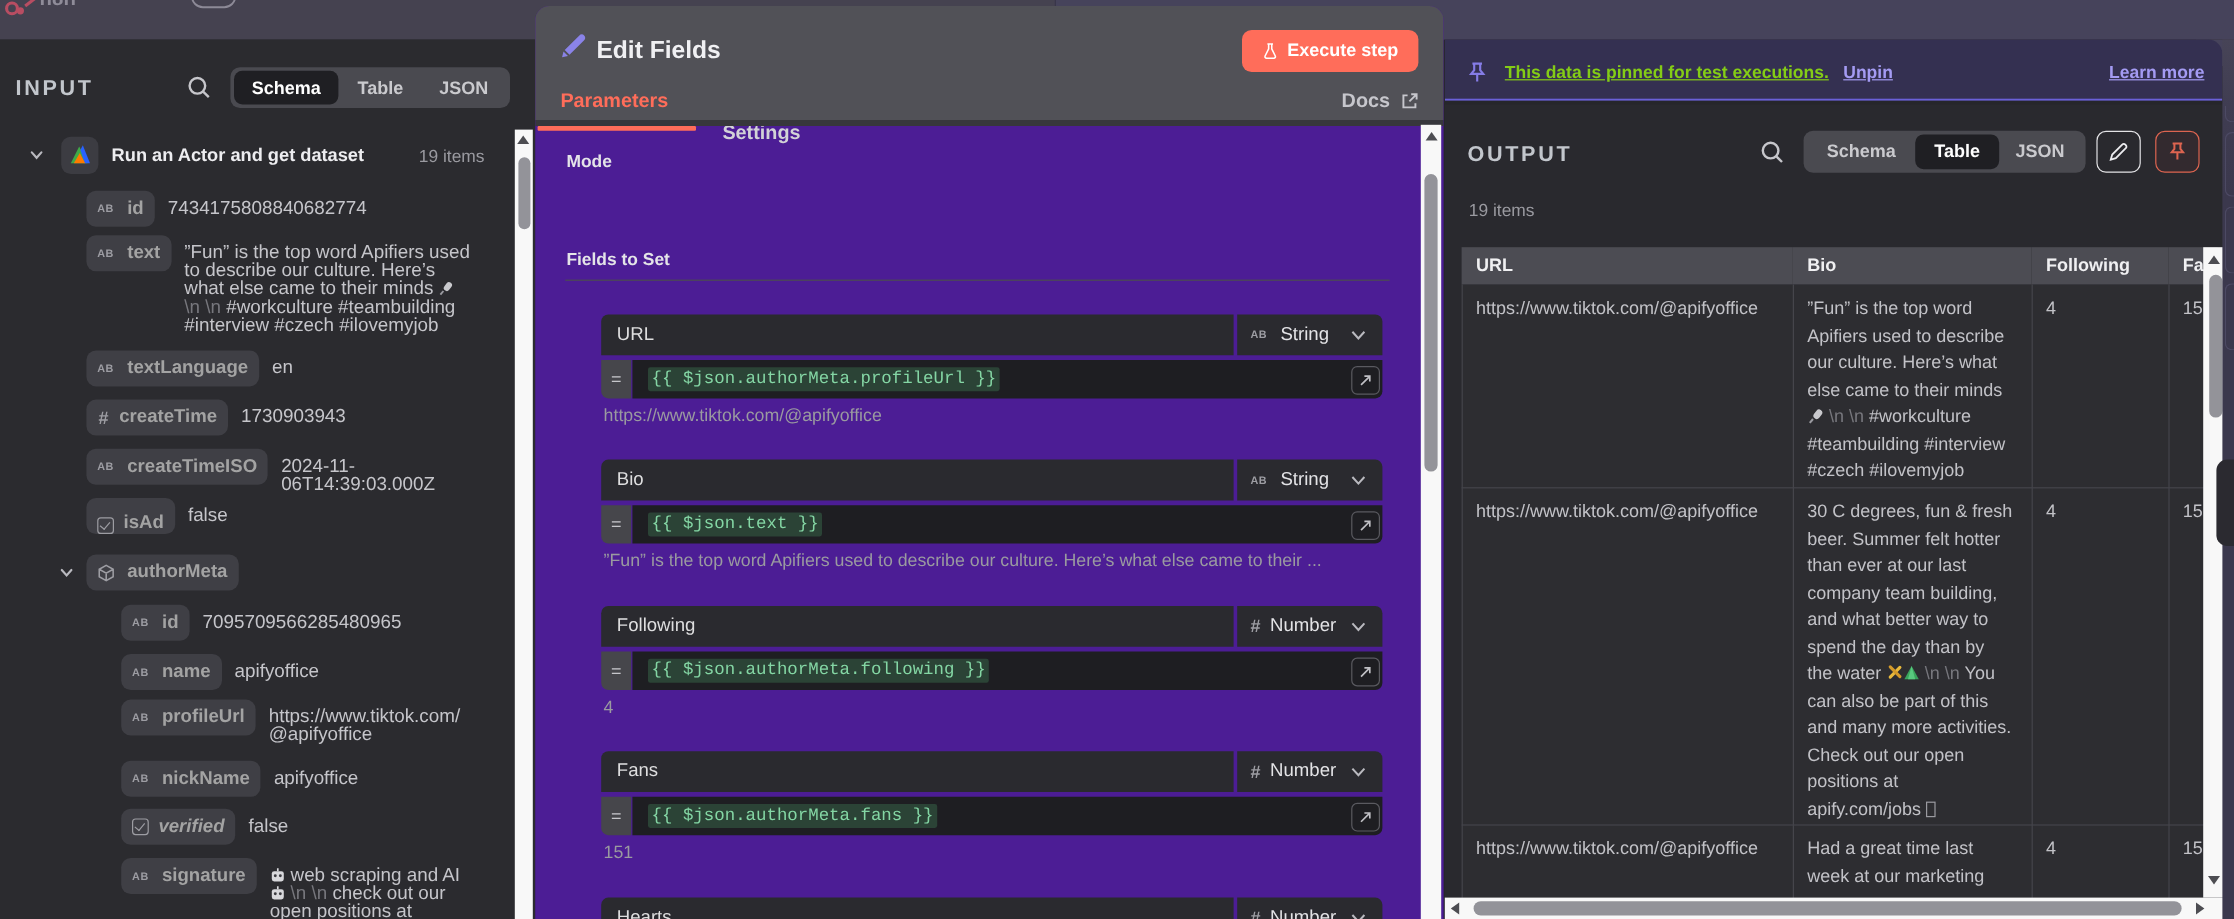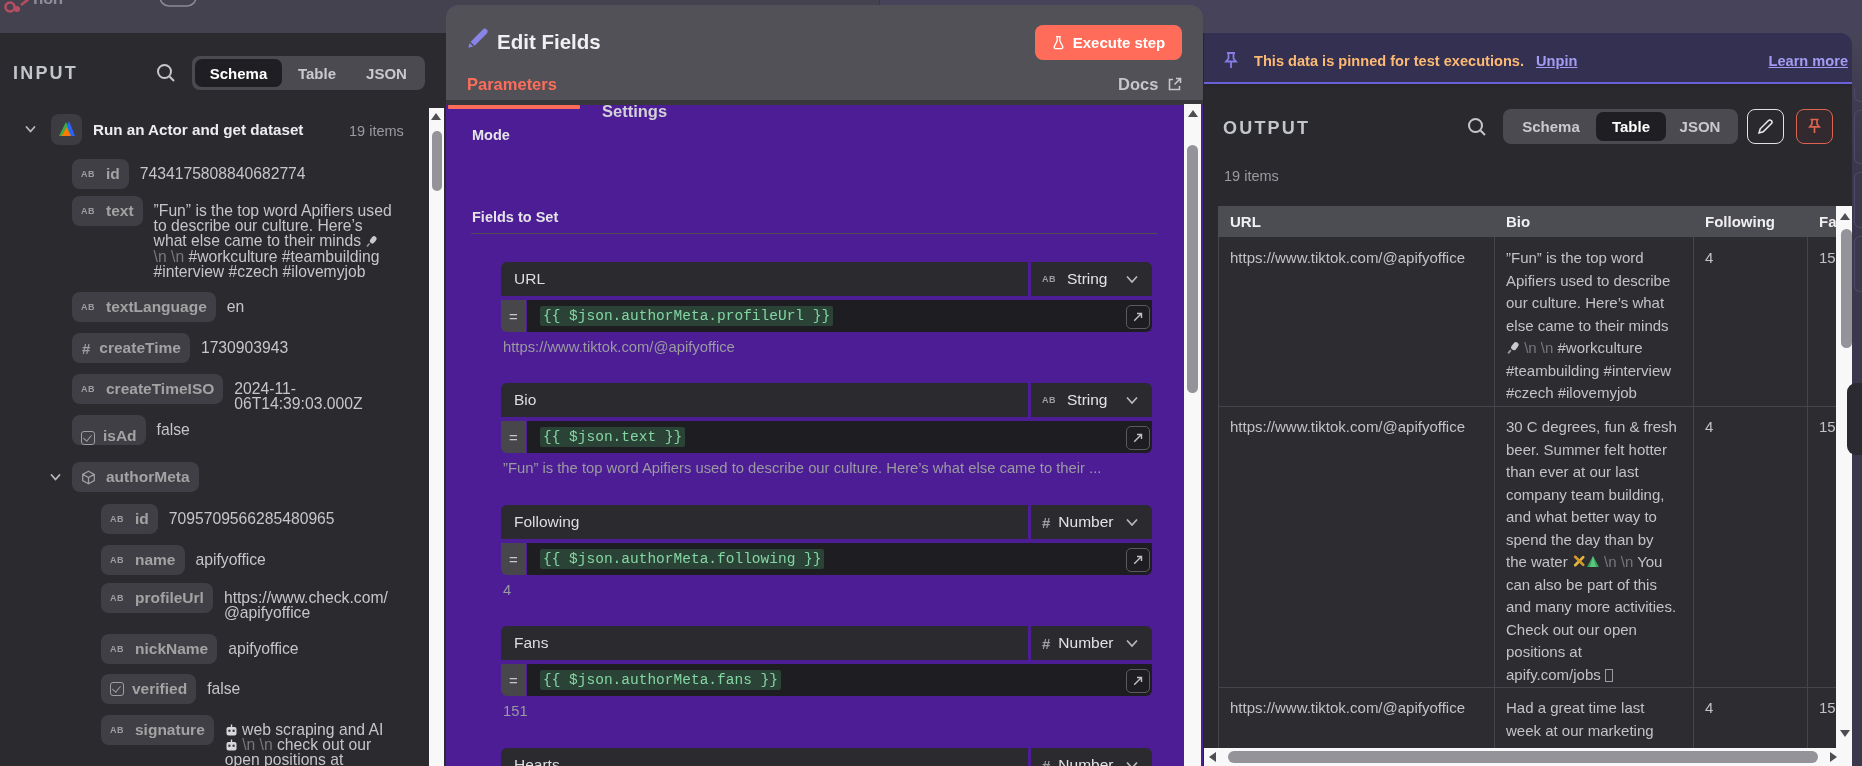--- a/index.html
+++ b/index.html
@@ -47,21 +47,21 @@
 .card .typ{position:absolute;left:530px;top:0;width:121px;height:34px;background:#2a2a2f;display:flex;align-items:center;color:#e3e3e6;font-size:15.5px;border-radius:0 6px 0 0;}
 .card .typ .tico{color:#9d9da3;font-size:9px;font-weight:bold;letter-spacing:.5px;margin-left:11px;margin-right:11px;}
 .card .typ svg{margin-left:auto;margin-right:13px;}
 .card .eq{position:absolute;left:0;top:38px;width:25px;height:32px;background:#46464b;color:#c6c6cb;display:flex;align-items:center;justify-content:center;font-size:15px;border-radius:0 0 0 6px;}
 .card .inp{position:absolute;left:26px;top:38px;width:625px;height:32px;background:#1e1e22;display:flex;align-items:center;padding-left:13px;border-radius:0 0 6px 0;}
 .code{font-family:"Liberation Mono",monospace;font-size:14.5px;color:#84d6a4;background:#2b4336;padding:2px 3px;border-radius:2px;}
 .card .exp{position:absolute;left:625px;top:43px;width:24px;height:24px;border:1px solid #5a5a60;border-radius:5px;display:flex;align-items:center;justify-content:center;}
 .card .res{position:absolute;left:2px;top:77px;font-size:14.8px;color:#9a9aa0;white-space:nowrap;}
 
 #banner{position:absolute;left:1204px;top:33px;width:648px;height:51px;background:#343051;border-bottom:2.5px solid #6a60d8;border-radius:0 12px 0 0;display:flex;align-items:center;padding-top:6px;}
-#banner .txt{color:#fdba74;font-size:14.6px;font-weight:bold;}
+#banner .txt{color:#84cc16;font-size:14.6px;font-weight:bold;text-decoration:underline;}
 .plink{color:#a49bf3;font-size:14.6px;font-weight:bold;text-decoration:underline;}
 
 #output{position:absolute;left:1204px;top:86.5px;width:651px;height:679.5px;background:#29292e;overflow:hidden;}
 #rightcol{position:absolute;left:1852px;top:33px;width:10px;height:733px;background:linear-gradient(180deg,#474457 0px,#403d52 55px,#3b384d 130px);}
 .stub{position:absolute;left:1854px;width:8px;border:1px solid #4d4a64;border-right:none;border-radius:6px 0 0 6px;}
 #blacktab{position:absolute;left:1847px;top:383px;width:15px;height:72px;background:#2b2a30;border-radius:9px 0 0 9px;}
 .iconbtn{position:absolute;width:37px;height:35px;border-radius:8px;display:flex;align-items:center;justify-content:center;}
 
 #otable{position:absolute;left:14px;top:119.5px;width:630px;}
 #otable .th{position:absolute;top:0;height:31px;background:#4c4c53;color:#f0f0f2;font-size:15px;font-weight:bold;display:flex;align-items:center;padding-left:12px;}
@@ -190,33 +190,33 @@
         <span class="key">name</span>
       </span>
       <span class="tval">apifyoffice</span>
     </div>
   <div class="trow" style="top:550px;">
       <span class="pill" style="margin-left:101px;">
         <span class="tico">AB</span>
         <span class="key">profileUrl</span>
       </span>
       <span class="tval">
-        <div>https://www.check.com/</div>
+        <div>https://www.tiktok.com/</div>
         <div>@apifyoffice</div>
       </span>
     </div>
   <div class="trow" style="top:601px;">
       <span class="pill" style="margin-left:101px;">
         <span class="tico">AB</span>
         <span class="key">nickName</span>
       </span>
       <span class="tval">apifyoffice</span>
     </div>
   <div class="trow" style="top:641px;">
-      <span class="pill" style="margin-left:101px;">
+      <span class="pill" style="margin-left:101px;font-style:italic;">
         <span class="cbx"></span>
         <span class="key">verified</span>
       </span>
       <span class="tval">false</span>
     </div>
   <div class="trow" style="top:682px;">
       <span class="pill" style="margin-left:101px;">
         <span class="tico">AB</span>
         <span class="key">signature</span>
       </span>
@@ -342,21 +342,21 @@
 <div class="arrow-up" style="left:1187.5px;top:110px;"></div>
 <div class="sbthumb" style="left:1187px;top:145px;width:11px;height:248px;"></div>
 
 <div style="position:absolute;left:1830px;top:33px;width:32px;height:22px;background:#46435b;"></div>
 <div id="banner">
   <svg style="margin-left:18px" width="18" height="20" viewBox="0 0 18 20">
       <path d="M5 2 H13 M6.5 2 V7.5 L4 10.5 H14 L11.5 7.5 V2 M9 10.5 V17" fill="none" stroke="#857ce6" stroke-width="1.8"></path>
     </svg>
   <span class="txt" style="margin-left:14px;">This data is pinned for test executions.</span>
   <span class="plink" style="margin-left:12px;">Unpin</span>
-  <span class="plink" style="margin-left:auto;margin-right:4px;">Learn more</span>
+  <span class="plink" style="margin-left:auto;margin-right:15px;">Learn more</span>
 </div>
 
 <div id="output">
   <div style="position:absolute;left:19px;top:32px;" class="paneltitle">OUTPUT</div>
   <svg class="abs" style="left:262px;top:29px" width="22" height="22" viewBox="0 0 22 22">
       <circle cx="9.5" cy="9.5" r="6.5" fill="none" stroke="#c6c6cb" stroke-width="2"></circle>
       <line x1="14.5" y1="14.5" x2="19" y2="19" stroke="#c6c6cb" stroke-width="2"></line>
     </svg>
   <div class="seg" style="left:299px;top:22px;width:235px;height:35px;">
     <div class="chip" style="width:90px;margin-left:3px;">Schema</div>

